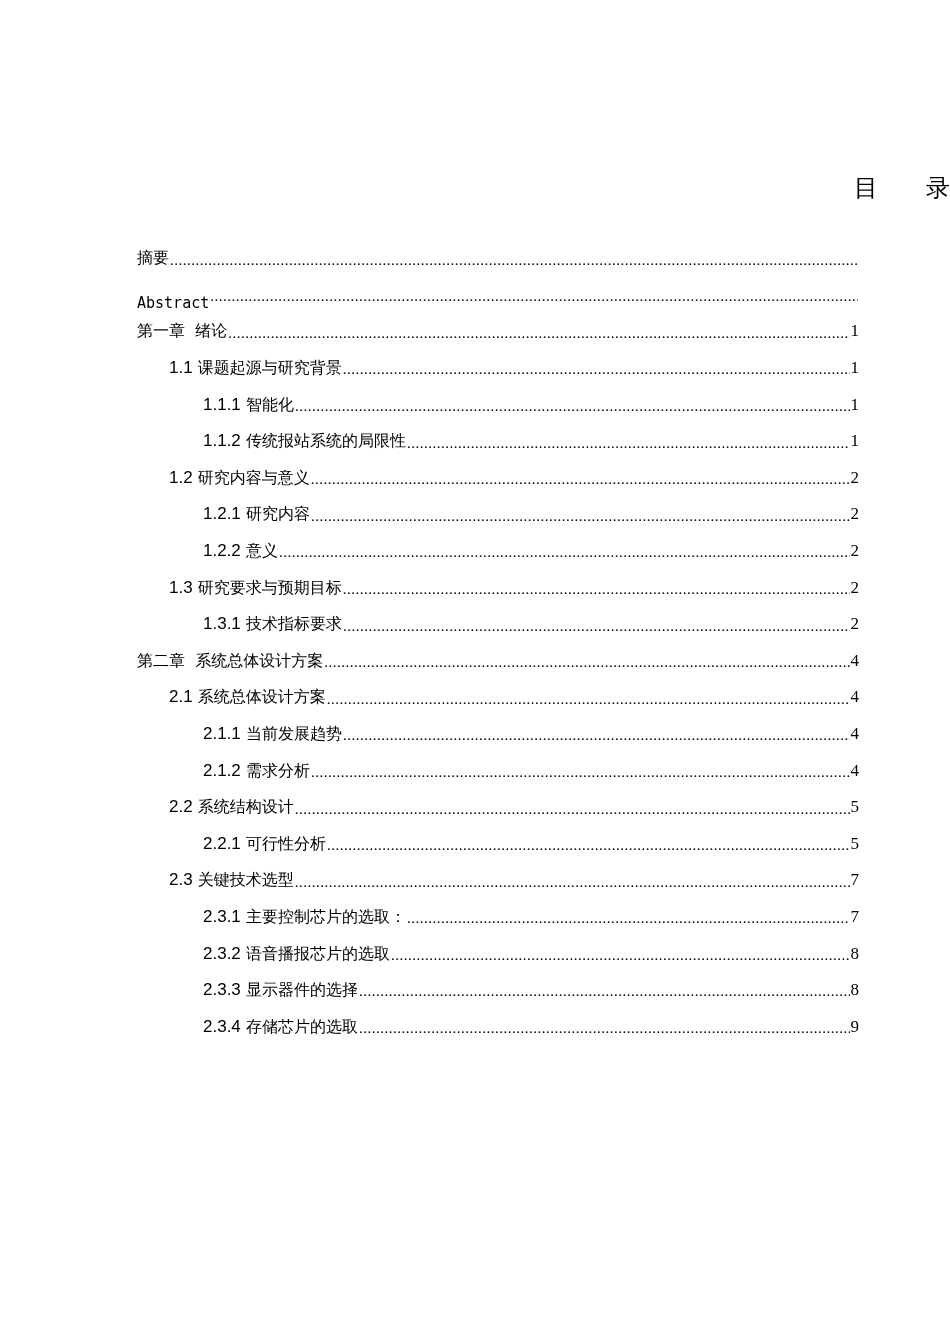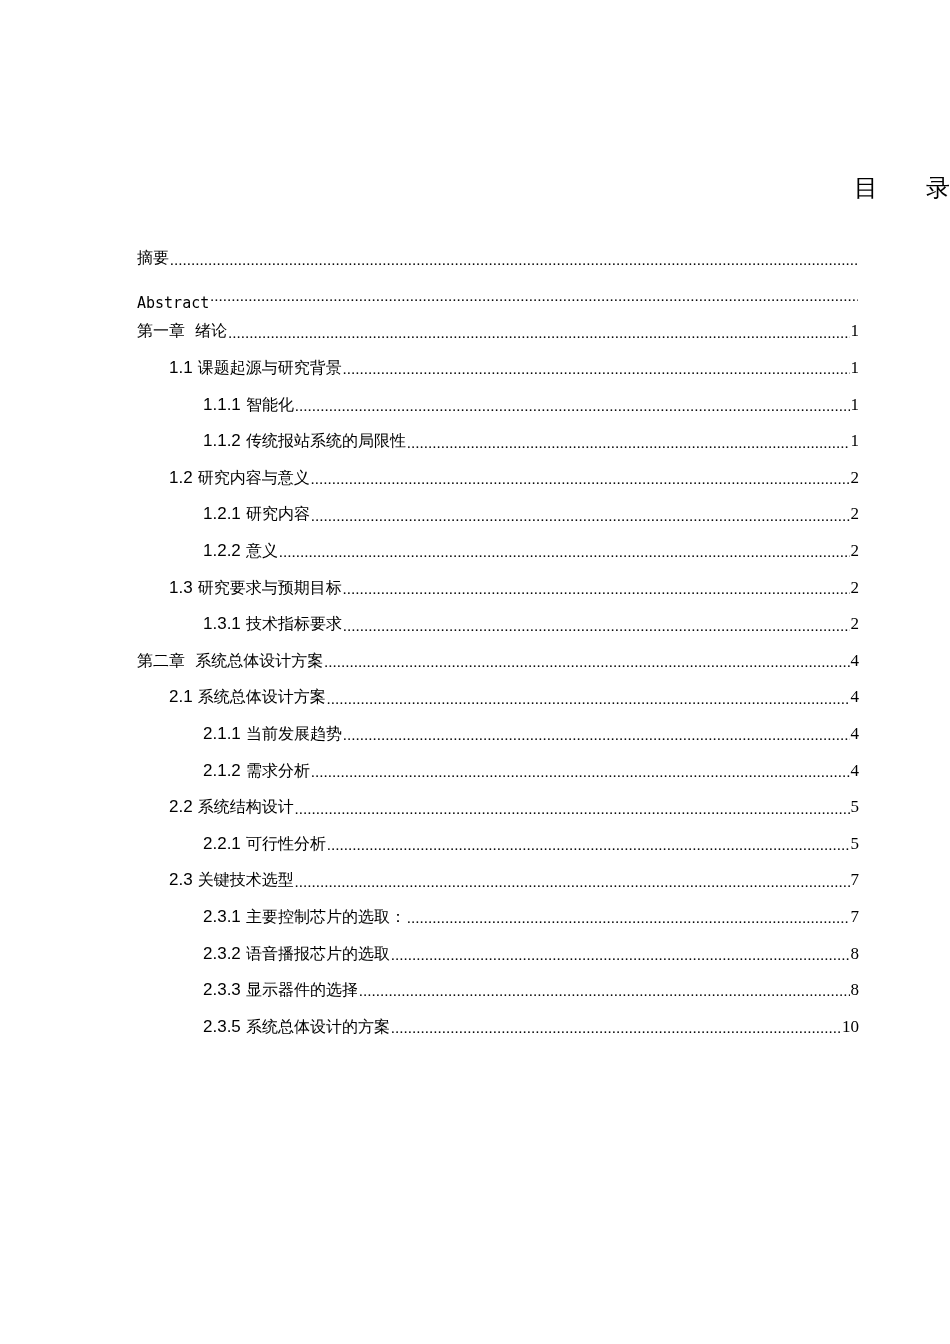--- a/index.html
+++ b/index.html
@@ -129,17 +129,17 @@
     <span class="label"><span class="n">2.3.2</span> <span>语音播报芯片的选取</span></span>
     <span class="leader"></span>
     <span class="page">8</span>
   </div>
   <div class="row l3">
     <span class="label"><span class="n">2.3.3</span> <span>显示器件的选择</span></span>
     <span class="leader"></span>
     <span class="page">8</span>
   </div>
   <div class="row l3">
-    <span class="label"><span class="n">2.3.5</span> <span>系统总体设计的方案</span></span>
+    <span class="label"><span class="n">2.3.4</span> <span>存储芯片的选取</span></span>
     <span class="leader"></span>
-    <span class="page">10</span>
+    <span class="page">9</span>
   </div>
 </div>
 
 </body></html>

